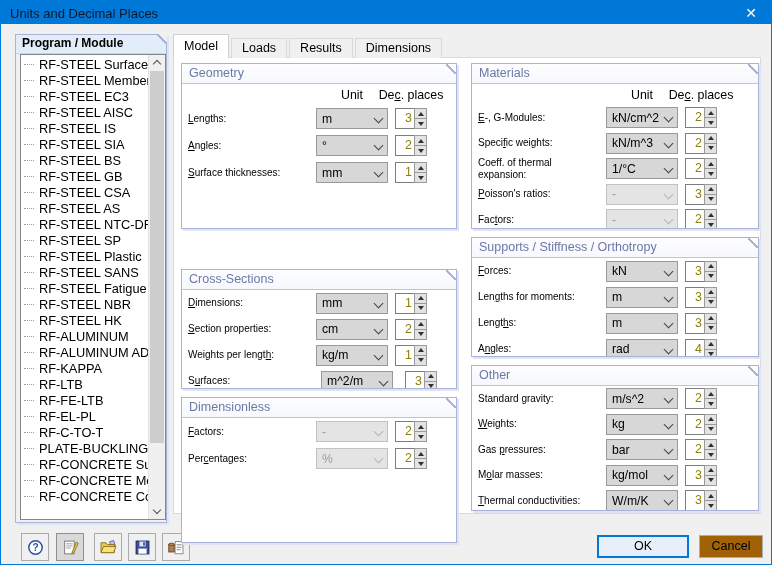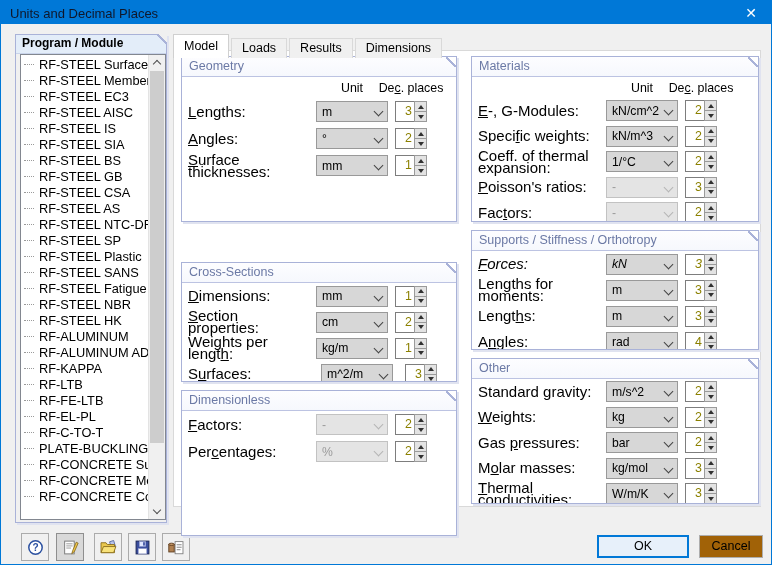--- a/index.html
+++ b/index.html
@@ -32,38 +32,38 @@
   .varrow{position:absolute;left:0;width:16px;height:16px;display:flex;align-items:center;justify-content:center;}
   .varrow.up{top:0}.varrow.down{bottom:0}
   .chev-u{width:5px;height:5px;border-left:1.4px solid #505050;border-top:1.4px solid #505050;transform:rotate(45deg);margin-top:2px;}
   .chev-d{width:5px;height:5px;border-left:1.4px solid #505050;border-top:1.4px solid #505050;transform:rotate(225deg);margin-bottom:2px;}
   .vthumb{position:absolute;left:1px;top:16px;width:14px;height:372px;background:#cdcdcd;}
   
   .tabs{position:absolute;left:172px;top:33px;display:flex;align-items:flex-end;height:24px;z-index:3;}
   .tab{height:20px;line-height:19px;padding:0 10px;background:#f0f0f0;border:1px solid #d9d9d9;
     border-bottom:none;font-size:12.5px;margin-right:2px;box-sizing:border-box;}
   .tab.active{height:24px;line-height:23px;background:#fff;border-color:#d0d0d0;}
-  .page{position:absolute;left:172px;top:49px;width:588px;height:457px;background:#fff;
+  .page{position:absolute;left:172px;top:56px;width:588px;height:457px;background:#fff;
     border:1px solid #d9d9d9;box-sizing:border-box;z-index:1;}
   .gcol{position:absolute;top:5px;}
   #col1{left:7px;width:276px;} #col2{left:297px;width:288px;}
   
   .gbox{position:relative;background:#fff;border:1px solid var(--gborder);box-sizing:border-box;
     box-shadow:2px 2px 0 #e0e3f0;margin-bottom:8px;overflow:hidden;}
   .gfold{position:absolute;top:0;right:0;width:10px;height:10px;
     background:linear-gradient(225deg,#fff 43%,var(--gborder) 43%,var(--gborder) 57%,rgba(0,0,0,0) 57%);}
   .gtitle{height:19px;line-height:18px;padding-left:7px;font-size:12.5px;color:var(--gtitle);
     border-bottom:1px solid #bcc3e2;background:linear-gradient(#fdfdff,#f6f8fd);}
   .ghdr,.row{display:grid;grid-template-columns:121px 72px 32px;column-gap:7px;
     align-items:center;padding-left:6px;}
   .ghdr{height:20px;font-size:12.4px;margin-top:1px;}
   .ghdr .hu{text-align:center;}
   .ghdr .hd{display:flex;justify-content:center;}
   .ghdr .hd span{white-space:nowrap;}
-  .row label{font-size:15px;line-height:12px;display:block;}
+  .row label{font-size:10px;line-height:12px;display:block;}
   
   .combo{position:relative;height:21px;background:#d7d7d7;border:1px solid #999;
     box-sizing:border-box;display:flex;align-items:center;padding-left:5px;font-size:12.2px;}
   .combo .cv{flex:1;overflow:hidden;white-space:nowrap;}
   .chevbox{position:absolute;right:5px;top:6px;width:6px;height:6px;
     border-right:1.3px solid #444;border-bottom:1.3px solid #444;transform:rotate(45deg);}
   .combo.disabled{background:#e4e4e4;border-color:#c2c2c2;color:#9b9b9b;}
   .combo.disabled .chevbox{border-color:#b5b5b5;}
   
   .spin{display:flex;height:21px;box-sizing:border-box;}
@@ -518,21 +518,21 @@
                 <span class="sb dn">
                   <i class="tri-d"></i>
                 </span>
               </span>
             </div>
           </div>
         </div>
         <div class="gbox" style="height: 120px;">
           <div class="gtitle">Supports / Stiffness / Orthotropy</div>
           <div class="gfold"></div>
-          <div class="row" style="height: 26px; font-style: italic;">
+          <div class="row" style="height: 26px;">
             <label class="rlabel"><u>F</u>orces:</label>
             <div class="combo">
               <span class="cv">kN</span>
               <span class="chevbox"></span>
             </div>
             <div class="spin">
               <span class="sval">3</span>
               <span class="sbtns">
                 <span class="sb up">
                   <i class="tri-u"></i>

